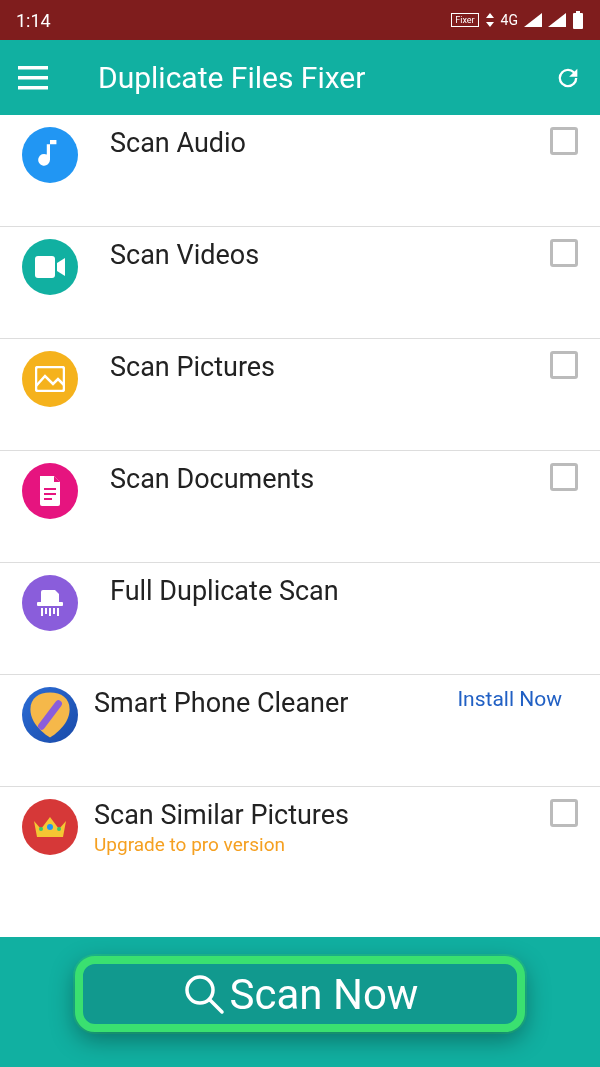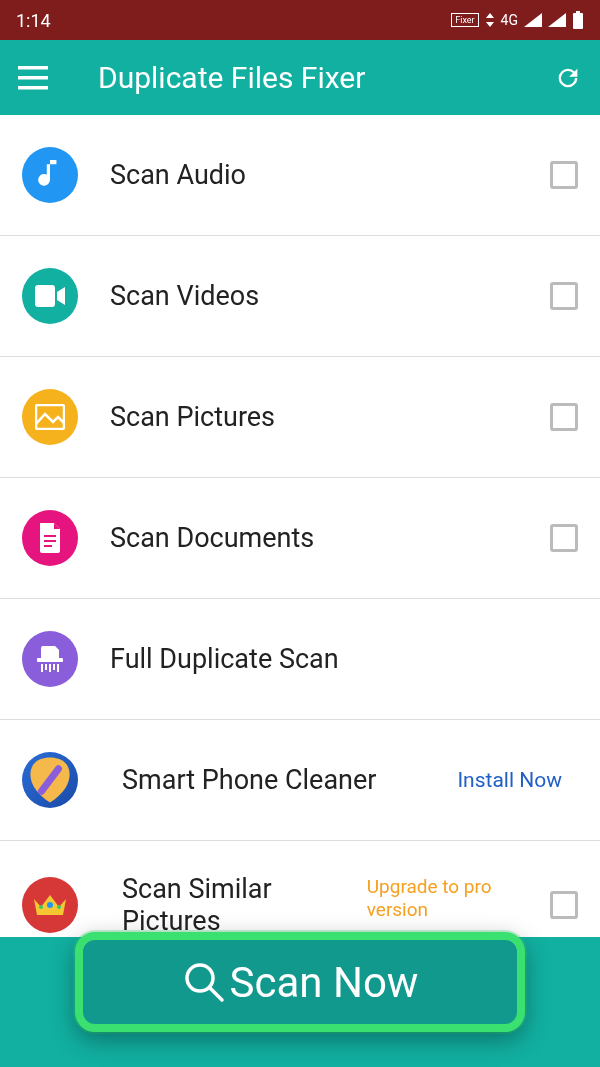--- a/index.html
+++ b/index.html
@@ -8,36 +8,36 @@
 .status-bar { height: 40px; background: #7f1d1d; color: #fff; display: flex; align-items: center; justify-content: space-between; padding: 0 16px; font-size: 18px; }
 .status-left { font-weight: 400; }
 .status-right { display: flex; align-items: center; gap: 6px; }
 .volte-badge { border: 1px solid #fff; padding: 0 3px; font-size: 9px; line-height: 12px; }
 
 .app-bar { height: 75px; background: #11b0a1; display: flex; align-items: center; padding: 0 18px; color: #fff; }
 .app-title { font-size: 30px; font-weight: 400; margin-left: 50px; flex: 1; }
 .hamburger, .refresh { cursor: pointer; }
 
 .list { background: #fff; }
-.list-item { display: flex; align-items: center; padding: 32px 22px; border-bottom: 1px solid #ddd; min-height: 112px; }
+.list-item { display: flex; align-items: flex-start; padding: 12px 22px; border-bottom: 1px solid #ddd; min-height: 112px; }
 .item-icon { width: 56px; height: 56px; border-radius: 50%; display: flex; align-items: center; justify-content: center; flex-shrink: 0; }
 .item-label { font-size: 27px; color: #222; margin-left: 32px; flex: 1; }
 .checkbox { width: 28px; height: 28px; border: 3px solid #bbb; border-radius: 3px; cursor: pointer; }
 .item-sub { font-size: 18px; color: #888; margin-top: 2px; }
 .item-sub-orange { font-size: 19px; color: #f5a021; margin-top: 2px; }
 .ad-badge { background: #6cc3e8; color: #fff; font-size: 13px; padding: 1px 4px; border-radius: 3px; margin-right: 6px; }
 .install-link { color: #2160c4; font-size: 21px; cursor: pointer; margin-right: 16px; }
-.item-text { display: flex; margin-left: 44px; flex: 1; }
+.item-text { display: flex; flex-direction: column; margin-left: 16px; flex: 1; }
 .item-text .main { font-size: 27px; color: #222; }
 .ad-row .item-icon img, .ad-row .item-icon svg { width: 56px; height: 56px; }
 
 .bottom-area { position: absolute; bottom: 0; left: 0; right: 0; height: 130px; background: #11b0a1; }
 
 .scan-btn-wrap { position: absolute; bottom: 35px; left: 75px; right: 75px; }
-.scan-btn { width: 100%; height: 100px; background: #11998e; border: 8px solid #3ae070; border-radius: 20px; color: #fff; font-size: 42px; font-weight: 400; display: flex; align-items: center; justify-content: center; gap: 4px; cursor: pointer; box-shadow: 0 8px 24px rgba(0,0,0,0.35), 0 0 0 2px rgba(58,224,112,0.3); }
+.scan-btn { width: 100%; height: 76px; background: #11998e; border: 8px solid #3ae070; border-radius: 20px; color: #fff; font-size: 42px; font-weight: 400; display: flex; align-items: center; justify-content: center; gap: 4px; cursor: pointer; box-shadow: 0 8px 24px rgba(0,0,0,0.35), 0 0 0 2px rgba(58,224,112,0.3); }
 
 .ic-audio { background: #2196f3; }
 .ic-video { background: #11b0a1; }
 .ic-picture { background: #f5b21c; }
 .ic-doc { background: #e6147f; }
 .ic-full { background: #8a5ddb; }
 .ic-ad { background: linear-gradient(135deg, #2b6dd6, #1a4aa8); }
 .ic-crown { background: #d63838; }
 </style>
 </head>

